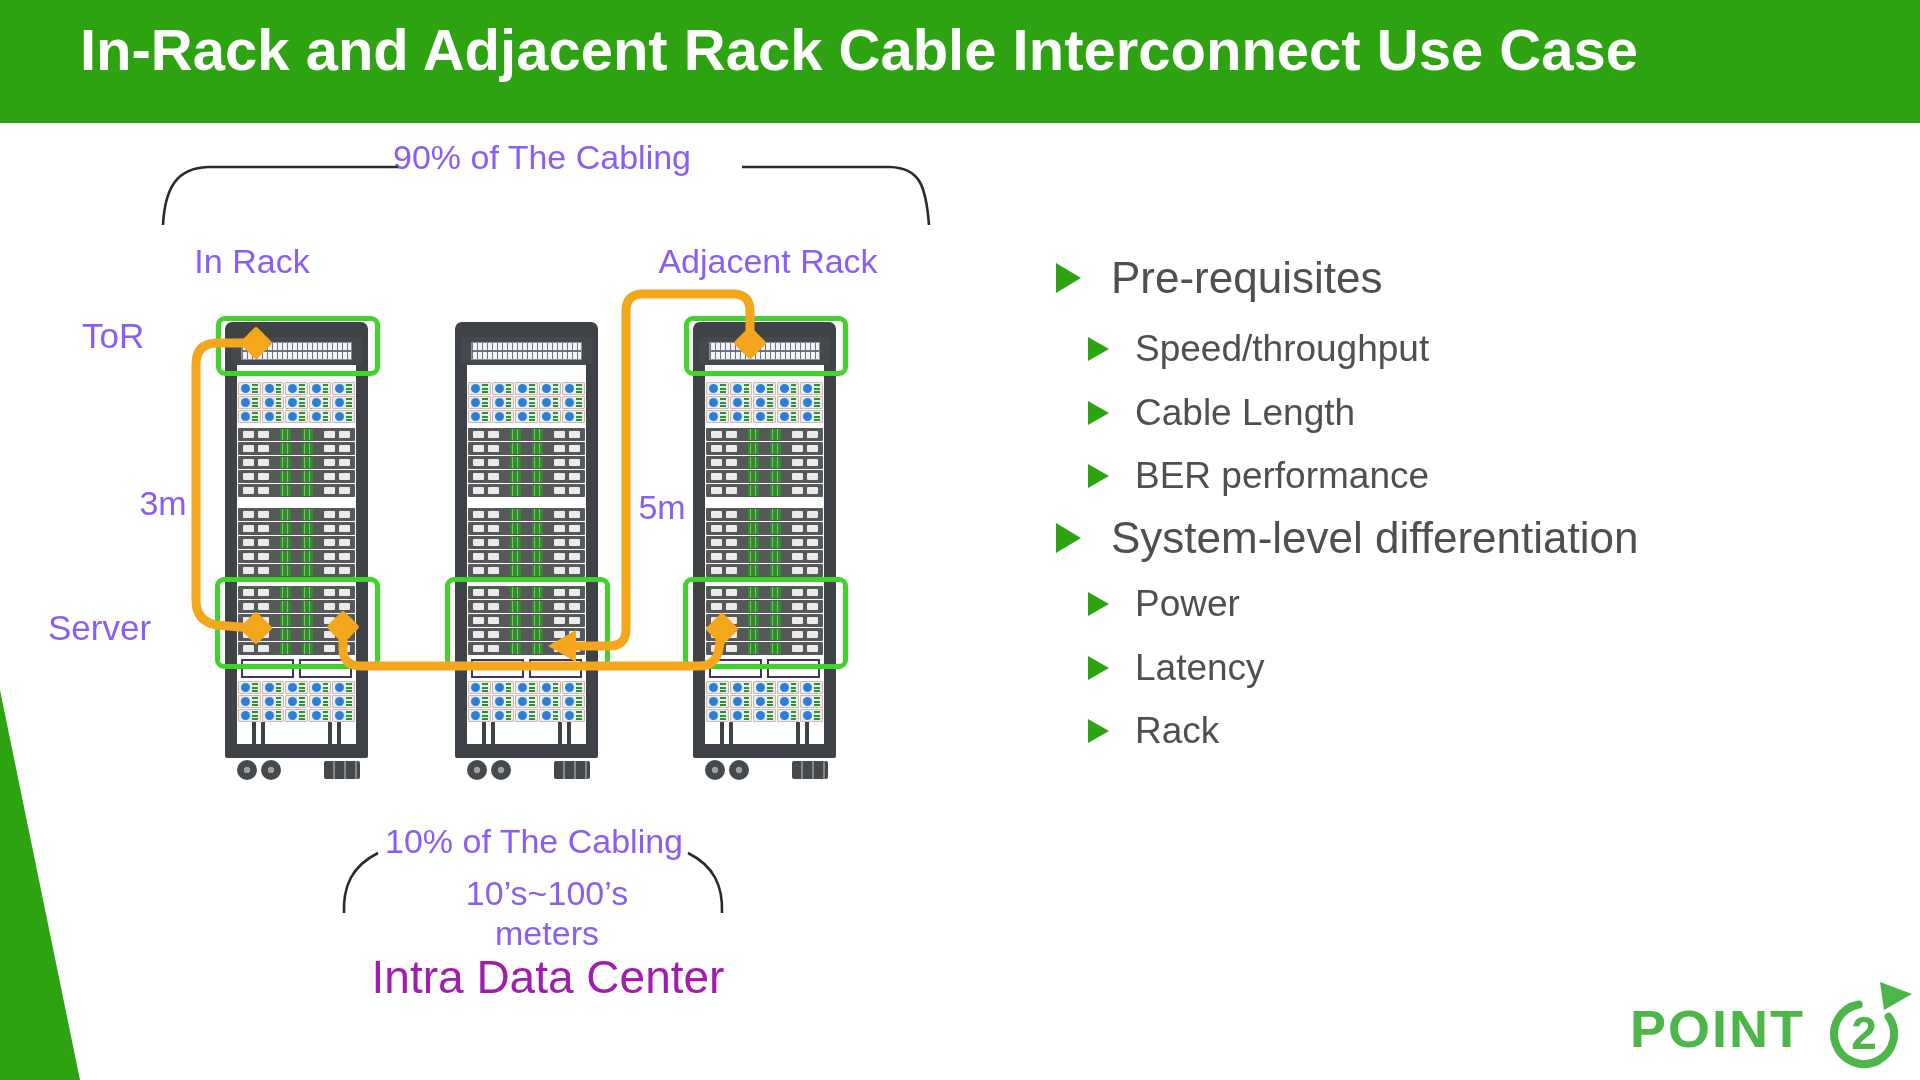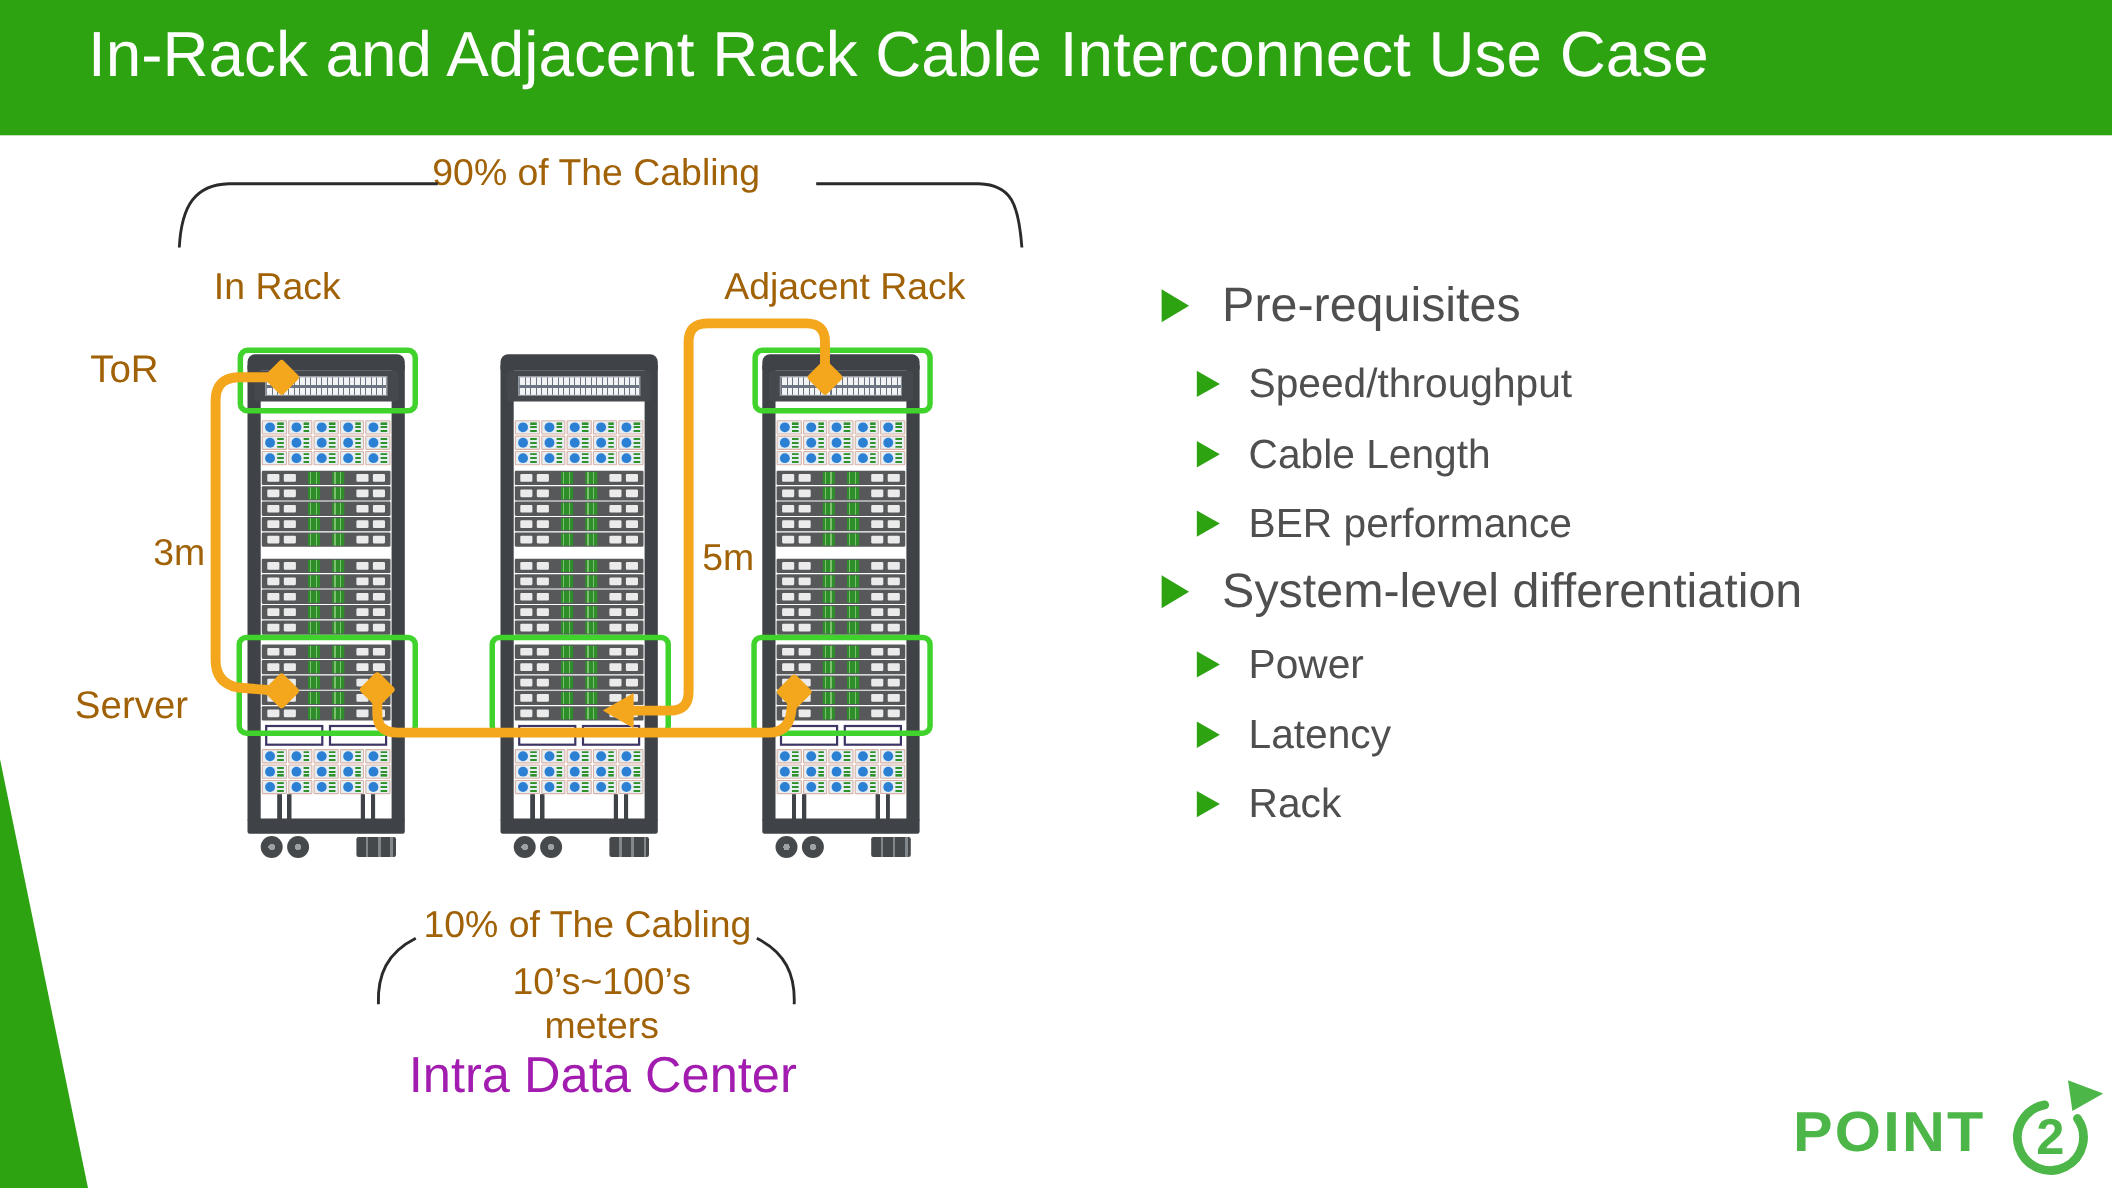--- a/index.html
+++ b/index.html
@@ -10,34 +10,34 @@
     --bullet-green:#2EA312;
     --frame:#3f4347;
     --srv:#56585a;
   }
   html,body{margin:0;padding:0;background:#fff;}
   .slide{position:relative;width:1920px;height:1080px;background:#fff;overflow:hidden;
          font-family:"Liberation Sans","DejaVu Sans",sans-serif;}
 
   
   .header{position:absolute;left:0;top:0;width:1920px;height:123px;background:var(--header-green);}
-  .title{position:absolute;left:80px;top:16px;font-size:58px;font-weight:400;color:#fff;white-space:nowrap;text-align:right;}
+  .title{position:absolute;left:80px;top:16px;font-size:58px;font-weight:700;color:#fff;white-space:nowrap;text-align:right;}
 
   
   .corner{position:absolute;left:0;top:690px;width:80px;height:390px;background:var(--header-green);
           clip-path:polygon(0 0,0 100%,100% 100%);}
 
   
-  .dlabel{position:absolute;color:#a16207;font-size:34px;white-space:nowrap;}
+  .dlabel{position:absolute;color:#8b5cf6;font-size:34px;white-space:nowrap;}
   .centered{transform:translateX(-50%);}
   .lbl-top-brace{left:542px;top:138px;}
   .lbl-in-rack{left:252px;top:242px;}
   .lbl-adj-rack{left:768px;top:242px;}
   .lbl-tor{left:82px;top:316px;font-size:35px;}
-  .lbl-server{left:68px;top:608px;font-size:35px;margin-top:14px;}
+  .lbl-server{left:48px;top:608px;font-size:35px;}
   .lbl-3m{left:163px;top:484px;}
   .lbl-5m{left:662px;top:488px;}
   .lbl-pct10{left:534px;top:822px;}
   .lbl-range{left:547px;top:874px;}
   .lbl-meters{left:547px;top:914px;}
   .lbl-intra{left:548px;top:950px;font-size:46px;color:#a21caf;}
 
   
   .rack{position:absolute;width:143px;height:460px;top:322px;}
   .rack-1{left:225px;} .rack-2{left:455px;} .rack-3{left:693px;}

